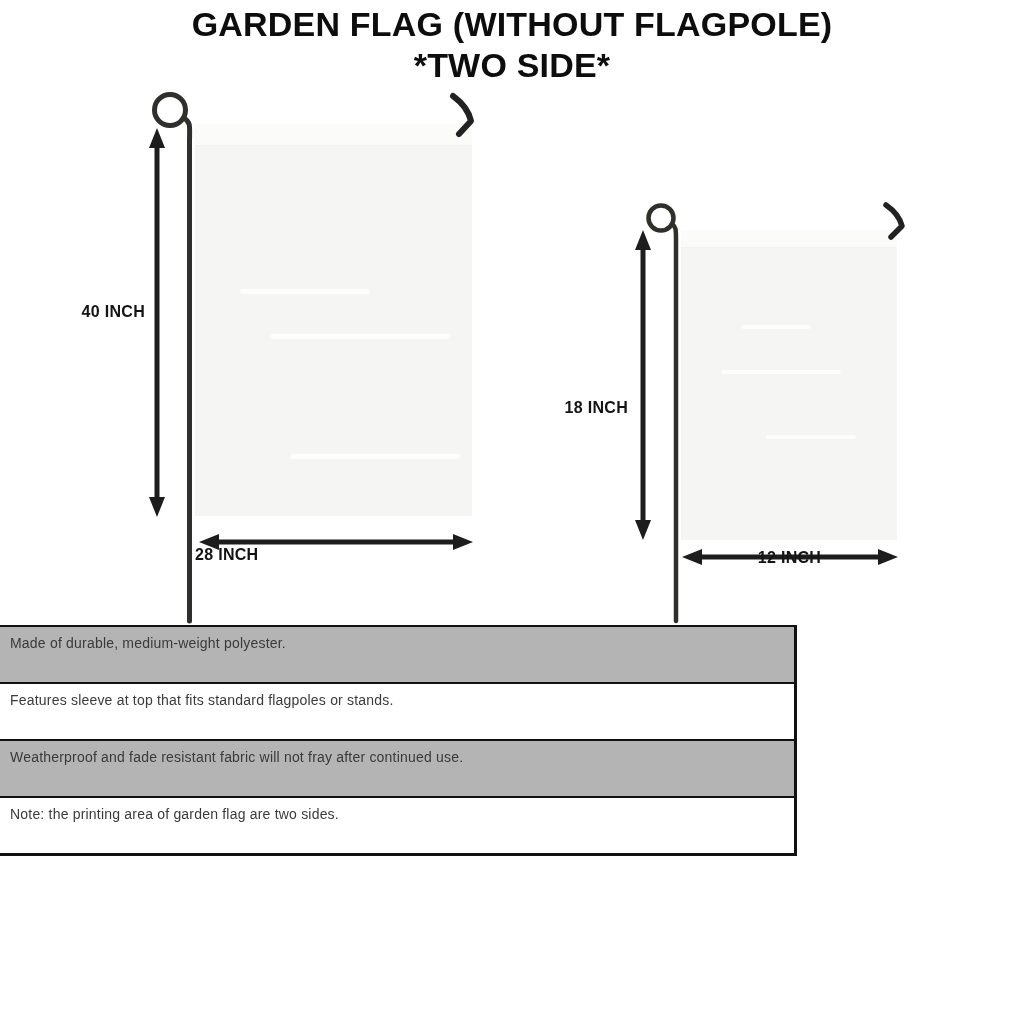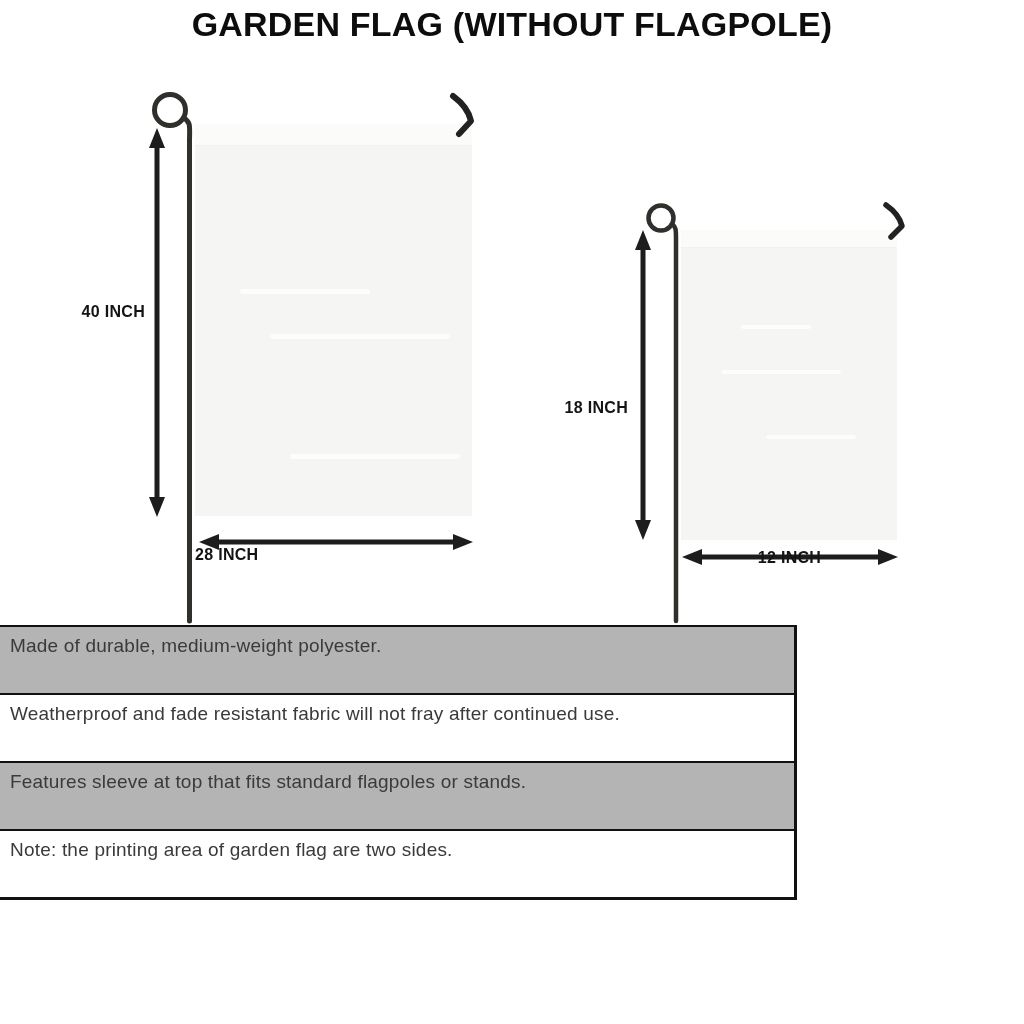--- a/index.html
+++ b/index.html
@@ -61,36 +61,37 @@
   .lbl-h-small{left:528px;top:351px;width:100px;text-align:right;margin-top:48px;}
   .lbl-w-small{left:681px;top:549px;width:217px;text-align:center;}
   
   .features{
     position:absolute;left:0;top:625px;width:797px;
     border-top:2px solid var(--border);
     border-right:3px solid var(--border);
     border-bottom:1px solid var(--border);
   }
   .feature-row{
-    height:68px;
+    height:57px;
     border-bottom:2px solid var(--border);
     background:var(--row-plain);
-    font-size:19px;color:var(--row-text);
+    font-size:14px;color:var(--row-text);
     padding:8px 4px 0 10px;
     letter-spacing:0.2px;
   }
   .feature-row:nth-child(odd){background:var(--row-shaded);}
 </style>
 </head>
 <body>
 
 <div class="stage">
 
   <div class="title">
     <div>GARDEN FLAG (WITHOUT FLAGPOLE)</div>
+    <div>*TWO SIDE*</div>
   </div>
 
   <div class="flag flag-large">
     <div class="sleeve"></div>
     <div class="wrinkle" style="left:45px;top:165px;width:130px;height:5px;"></div>
     <div class="wrinkle" style="left:75px;top:210px;width:180px;height:5px;"></div>
     <div class="wrinkle" style="left:95px;top:330px;width:170px;height:5px;"></div>
   </div>
 
   <div class="flag flag-small">
@@ -145,18 +146,18 @@
     </g>
   </svg>
 
   <div class="dim-label lbl-h-large">40 INCH</div>
   <div class="dim-label lbl-w-large">28 INCH</div>
   <div class="dim-label lbl-h-small">18 INCH</div>
   <div class="dim-label lbl-w-small">12 INCH</div>
 
   <div class="features">
     <div class="feature-row">Made of durable, medium-weight polyester.</div>
+    <div class="feature-row">Features sleeve at top that fits standard flagpoles or stands.</div>
     <div class="feature-row">Weatherproof and fade resistant fabric will not fray after continued use.</div>
-    <div class="feature-row">Features sleeve at top that fits standard flagpoles or stands.</div>
     <div class="feature-row">Note: the printing area of garden flag are two sides.</div>
   </div>
 
 </div>
 
 </body></html>

